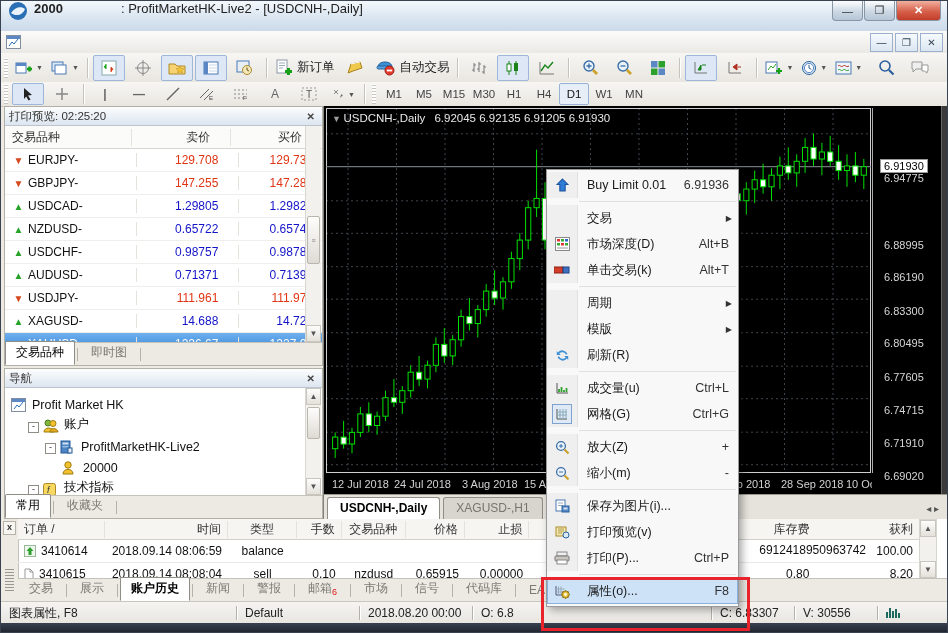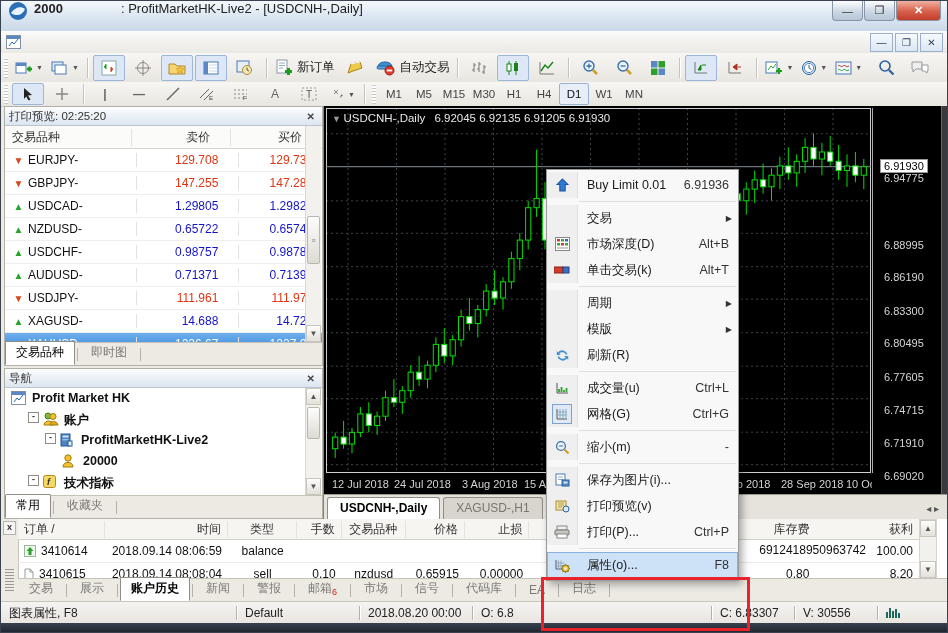--- a/index.html
+++ b/index.html
@@ -67,21 +67,21 @@
   .mw-row.selected{background:linear-gradient(#6fb0ee,#2b7dd2);color:#fff;}
   .mw-row.selected .px{color:#fff;}
   .mw-scroll{position:absolute;right:1px;top:19px;width:15px;height:216px;background:#f2f1ee;border-left:1px solid #d9d7d2;}
   .sc-btn{height:15px;font-size:8px;color:#555;display:flex;align-items:center;justify-content:center;
     background:linear-gradient(#fcfcfb,#e4e1da);border:1px solid #c9c6bf;}
   .sc-thumb{margin:2px 1px;height:46px;background:linear-gradient(#fdfdfc,#dedbd4);border:1px solid #b9b6ae;border-radius:2px;
     display:flex;align-items:center;justify-content:center;font-size:7px;color:#888;}
   
   #nav-panel{top:262px;height:151px;}
   .nav-tree{font-size:12.5px;color:#111;padding-top:3px;}
-  .nav-row{display:flex;align-items:flex-start;height:21px;font-weight:bold;}
+  .nav-row{display:flex;align-items:flex-end;height:21px;}
   .expander{width:9px;height:9px;border:1px solid #8f8d86;background:#fff;font-size:9px;line-height:7px;
     text-align:center;color:#333;margin-right:4px;flex:none;}
   .nav-ic{width:17px;text-align:center;margin-right:4px;flex:none;}
   .nav-scroll{position:absolute;right:1px;top:19px;width:15px;height:107px;background:#f2f1ee;border-left:1px solid #d9d7d2;}
   
   .chart-area{position:absolute;left:322px;top:0;width:626px;height:413px;background:#000;
     border-left:1px solid #84827c;box-sizing:border-box;}
   #chart-svg{position:absolute;left:2px;top:2px;}
   .ohlc-title{position:absolute;left:8px;top:6px;color:#e8e8e8;font-size:11.5px;z-index:5;}
   .price-axis{position:absolute;left:552px;top:2px;width:70px;height:365px;color:#d6d6d6;font-size:11px;}
@@ -957,20 +957,33 @@
         </span>
         <span class="ctx-label">网格(G)</span>
         <span class="ctx-extra">Ctrl+G</span>
       </div>
       <div class="ctx-sep"></div>
       <div class="ctx-row">
         <span class="ctx-ic">
           <span class="ic-box">
             <svg viewBox="0 0 15 15" width="15" height="15">
               <circle cx="6" cy="6" r="4.4" fill="#eaf2fa" stroke="#3a6ea8" stroke-width="1.3"></circle>
+              <path d="M6 4v4M4 6h4" stroke="#3a6ea8"></path>
+              <path d="M9.5 9.5l4 4" stroke="#c9a227" stroke-width="2.2"></path>
+            </svg>
+          </span>
+        </span>
+        <span class="ctx-label">放大(Z)</span>
+        <span class="ctx-extra">+</span>
+      </div>
+      <div class="ctx-row">
+        <span class="ctx-ic">
+          <span class="ic-box">
+            <svg viewBox="0 0 15 15" width="15" height="15">
+              <circle cx="6" cy="6" r="4.4" fill="#eaf2fa" stroke="#3a6ea8" stroke-width="1.3"></circle>
               <path d="M4 6h4" stroke="#3a6ea8"></path>
               <path d="M9.5 9.5l4 4" stroke="#c9a227" stroke-width="2.2"></path>
             </svg>
           </span>
         </span>
         <span class="ctx-label">缩小(m)</span>
         <span class="ctx-extra">-</span>
       </div>
       <div class="ctx-sep"></div>
       <div class="ctx-row">

